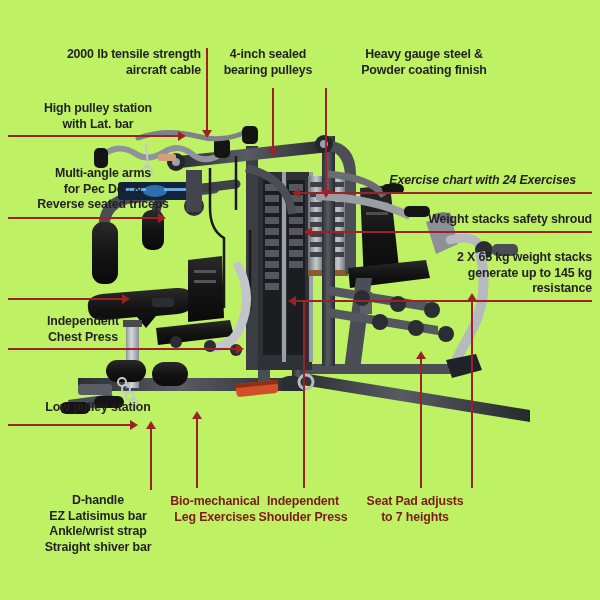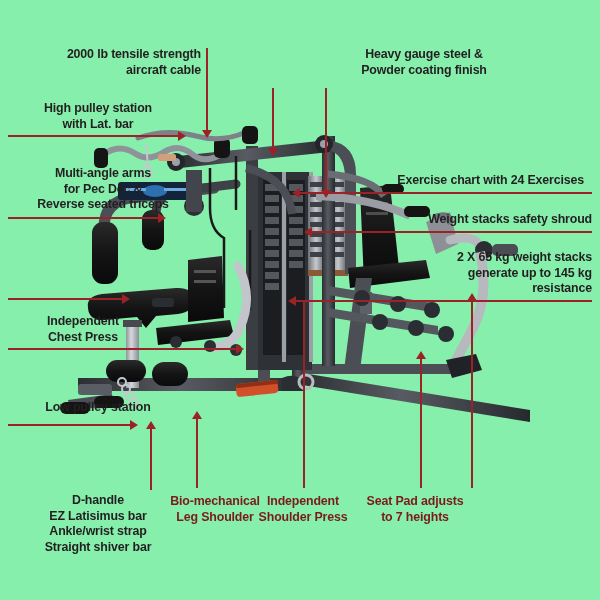--- a/index.html
+++ b/index.html
@@ -1,21 +1,21 @@
 <!DOCTYPE html>
 <html><head>
 <meta charset="utf-8">
 <style>
   html,body{margin:0;padding:0;background:#ffffff;}
   body{
     font-family:"Liberation Sans","DejaVu Sans",sans-serif;
     width:600px;height:600px;overflow:hidden;
   }
   #stage{
-    position:relative;width:600px;height:600px;background:#86efac;
+    position:relative;width:600px;height:600px;background:#bef264;
   }
 
   
   .label{
     position:absolute;
     font-weight:bold;
     font-size:12.4px;
     line-height:15.5px;
     letter-spacing:-0.15px;
     color:#231f20;
@@ -306,20 +306,22 @@
 
   <div class="vline" style="left:420px;top:358px;height:130px;"></div>
   <div class="arw arw-u" style="left:416px;top:351px;"></div>
 
   <div class="vline" style="left:471px;top:300px;height:188px;"></div>
   <div class="arw arw-u" style="left:467px;top:293px;"></div>
 
   <div class="label rt" style="left:36px;top:47px;width:165px;">2000 lb tensile strength
 aircraft cable</div>
 
+  <div class="label ct" style="left:216px;top:47px;width:104px;">4-inch sealed
+bearing pulleys</div>
 
   <div class="label lt" style="left:334px;top:47px;width:180px;">Heavy gauge steel &amp;
 Powder coating finish</div>
 
   <div class="label lt" style="left:8px;top:166px;width:190px;">Multi-angle arms
 for Pec Dec &amp;
 Reverse seated triceps</div>
 
   <div class="label lt" style="left:8px;top:101px;width:180px;">High pulley station
 with Lat. bar</div>
@@ -328,30 +330,30 @@
   <div class="label lt" style="left:8px;top:314px;width:150px;">Independent
 Chest Press</div>
 
   <div class="label lt" style="left:8px;top:400px;width:180px;">Low pulley station</div>
 
   <div class="label lt" style="left:8px;top:493px;width:180px;">D-handle
 EZ Latisimus bar
 Ankle/wrist strap
 Straight shiver bar</div>
 
-  <div class="label rt" style="left:364px;top:173px;width:220px;">Exercise chart with 24 Exercises</div>
+  <div class="label rt" style="left:356px;top:173px;width:220px;font-style:italic;">Exercise chart with 24 Exercises</div>
 
   <div class="label rt" style="left:382px;top:212px;width:210px;">Weight stacks safety shroud</div>
 
   <div class="label rt" style="left:412px;top:250px;width:180px;">2 X 65 kg weight stacks
 generate up to 145 kg
 resistance</div>
 
   <div class="label maroon lt" style="left:150px;top:494px;width:130px;">Bio-mechanical
-Leg Shoulder</div>
+Leg Exercises</div>
 
   <div class="label maroon ct" style="left:255px;top:494px;width:96px;">Independent
 Shoulder Press</div>
 
   <div class="label maroon ct" style="left:360px;top:494px;width:110px;">Seat Pad adjusts
 to 7 heights</div>
 
 
 </div>
 

